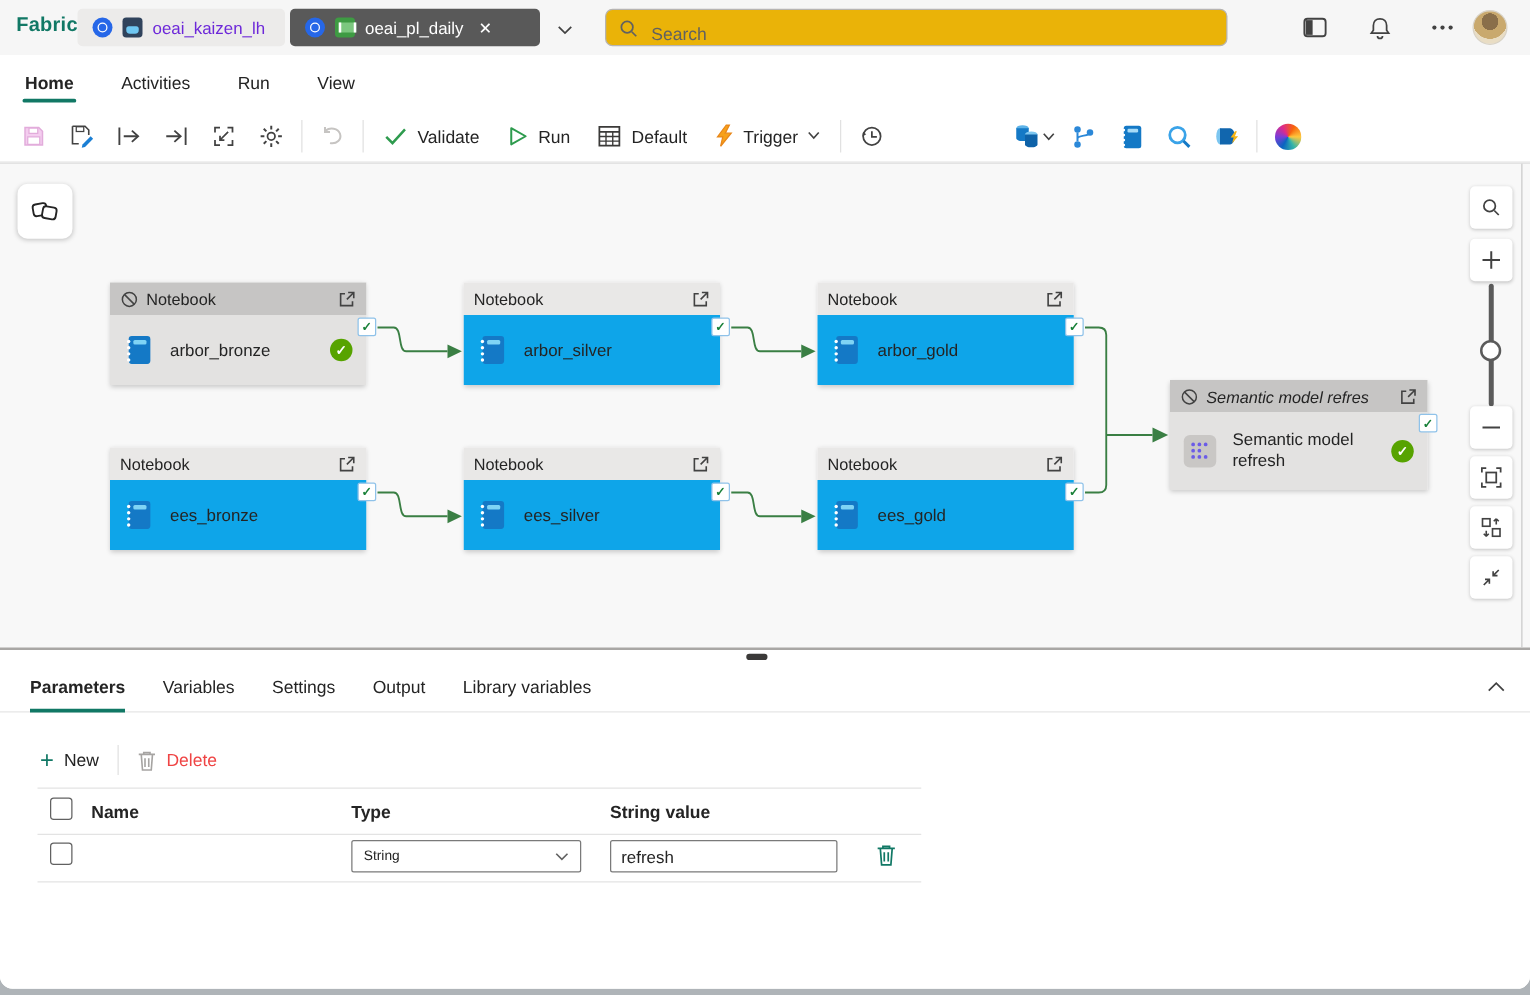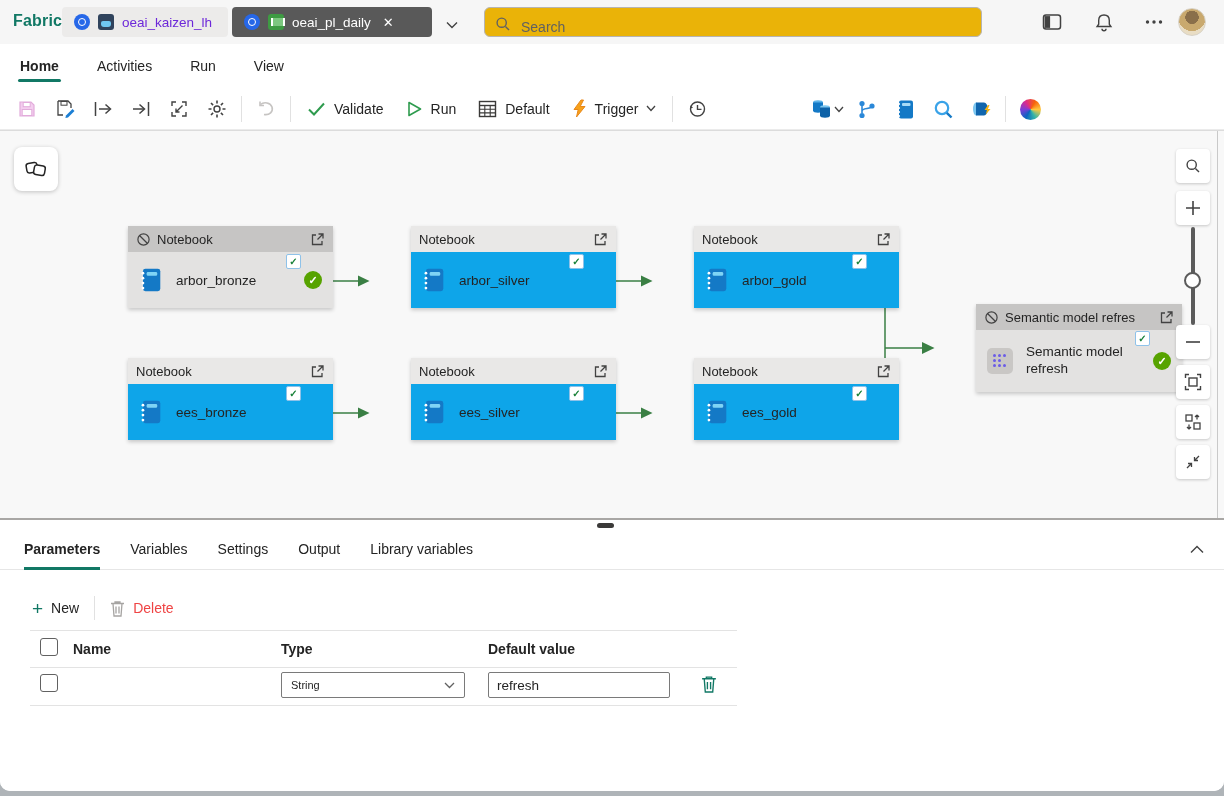--- a/index.html
+++ b/index.html
@@ -45,21 +45,21 @@
   .tb-sep { width:1px; height:26px; background:#E1E1E1; margin:0 5px; flex:0 0 auto; }
   .tb-right { position:absolute; left:802px; top:5px; display:flex; align-items:center; }
   .copilot { width:21px; height:21px; border-radius:50%; background:conic-gradient(from 210deg,#0A64C0,#7A3DD8,#DE2A8A,#F7630C,#FFC83D,#35B5A8,#0A64C0); }
 
   
   .canvas { position:absolute; top:130px; left:0; width:1224px; height:390px; background:#F8F8F8; border-top:1px solid #DCDCDC; border-bottom:2px solid #A9A7A5; }
   .canvas::after { content:""; position:absolute; right:6px; top:0; bottom:0; width:1px; background:#C9C9C9; }
   .canvas-btn-activities { position:absolute; left:14px; top:16px; width:44px; height:44px; background:#fff; border-radius:8px; box-shadow:0 1px 4px rgba(0,0,0,.22); display:flex; align-items:center; justify-content:center; cursor:pointer; }
   .wires { position:absolute; left:0; top:0; pointer-events:none; }
 
-  .node { position:absolute; width:205px; background:#fff; box-shadow:0 1.5px 4px rgba(0,0,0,.20); cursor:pointer;margin-left:40px; }
+  .node { position:absolute; width:205px; background:#fff; box-shadow:0 1.5px 4px rgba(0,0,0,.20); cursor:pointer; }
   .node-header { height:26px; background:#E9E8E7; display:flex; align-items:center; gap:6px; padding:0 8px; font-size:13px; color:#242424; }
   .node-body { height:56px; background:#0ea5e9; display:flex; align-items:center; gap:13px; padding:0 11px; font-size:13.5px; }
   .node.selected .node-header { background:#C6C5C4; }
   .node.selected .node-body { background:#E3E2E1; }
   .node-header .hdr-label { white-space:nowrap; overflow:hidden; text-overflow:clip; }
   .ext-link { margin-left:auto; flex:0 0 auto; display:flex; cursor:pointer; }
   .nb-icon { flex:0 0 auto; display:flex; }
   .status-ok { width:18px; height:18px; border-radius:50%; background:#57A300; color:#fff; margin-left:auto; display:flex; align-items:center; justify-content:center; flex:0 0 auto; }
   .status-ok::after { content:"✓"; font-size:11px; font-weight:700; }
   .sem-icon { width:26px; height:26px; border-radius:5px; background:#C9C7C5; position:relative; flex:0 0 auto; }
@@ -498,21 +498,21 @@
         <span>ees_gold</span>
       </div>
     </div>
 
     <div class="node selected" style="left:936px; top:173px; width:206px;">
       <div class="node-header">
         <svg width="15" height="15" viewBox="0 0 15 15">
             <circle cx="7.5" cy="7.5" r="5.6" fill="none" stroke="#424242" stroke-width="1.2"></circle>
             <path d="M3.5 3.5 L11.5 11.5" stroke="#424242" stroke-width="1.2"></path>
           </svg>
-        <span class="hdr-label" style="max-width:140px;">Semantic model refres</span>
+        <span class="hdr-label" style="max-width:140px;font-style:italic;">Semantic model refres</span>
         <span class="ext-link">
             <svg width="15" height="15" viewBox="0 0 15 15">
               <path d="M6 3 H2.5 V12.5 H12 V9" fill="none" stroke="#424242" stroke-width="1.3"></path>
               <path d="M8.5 2 H13 V6.5 M13 2 L7.5 7.5" fill="none" stroke="#424242" stroke-width="1.3"></path>
             </svg>
           </span>
       </div>
       <div class="node-body" style="height:62px;">
         <span class="sem-icon">
           <i style="left:6px;top:6px"></i>
@@ -606,21 +606,21 @@
           </svg>
         <span>Delete</span>
       </div>
     </div>
 
     <div class="hline" style="top:102px;"></div>
 
     <div class="chk" style="left:40px; top:110px;"></div>
     <div class="th" style="left:73px; top:113px;">Name</div>
     <div class="th" style="left:281px; top:113px;">Type</div>
-    <div class="th" style="left:488px; top:113px;">Default value</div>
+    <div class="th" style="left:488px; top:113px;">String value</div>
 
     <div class="hline" style="top:139px;"></div>
 
     <div class="chk" style="left:40px; top:146px;"></div>
     <div class="cell-select" style="left:281px; top:144px; width:184px;">
       <span>String</span>
       <svg width="11" height="7" viewBox="0 0 11 7">
           <path d="M1 1 L5.5 5.5 L10 1" fill="none" stroke="#616161" stroke-width="1.3"></path>
         </svg>
     </div>

